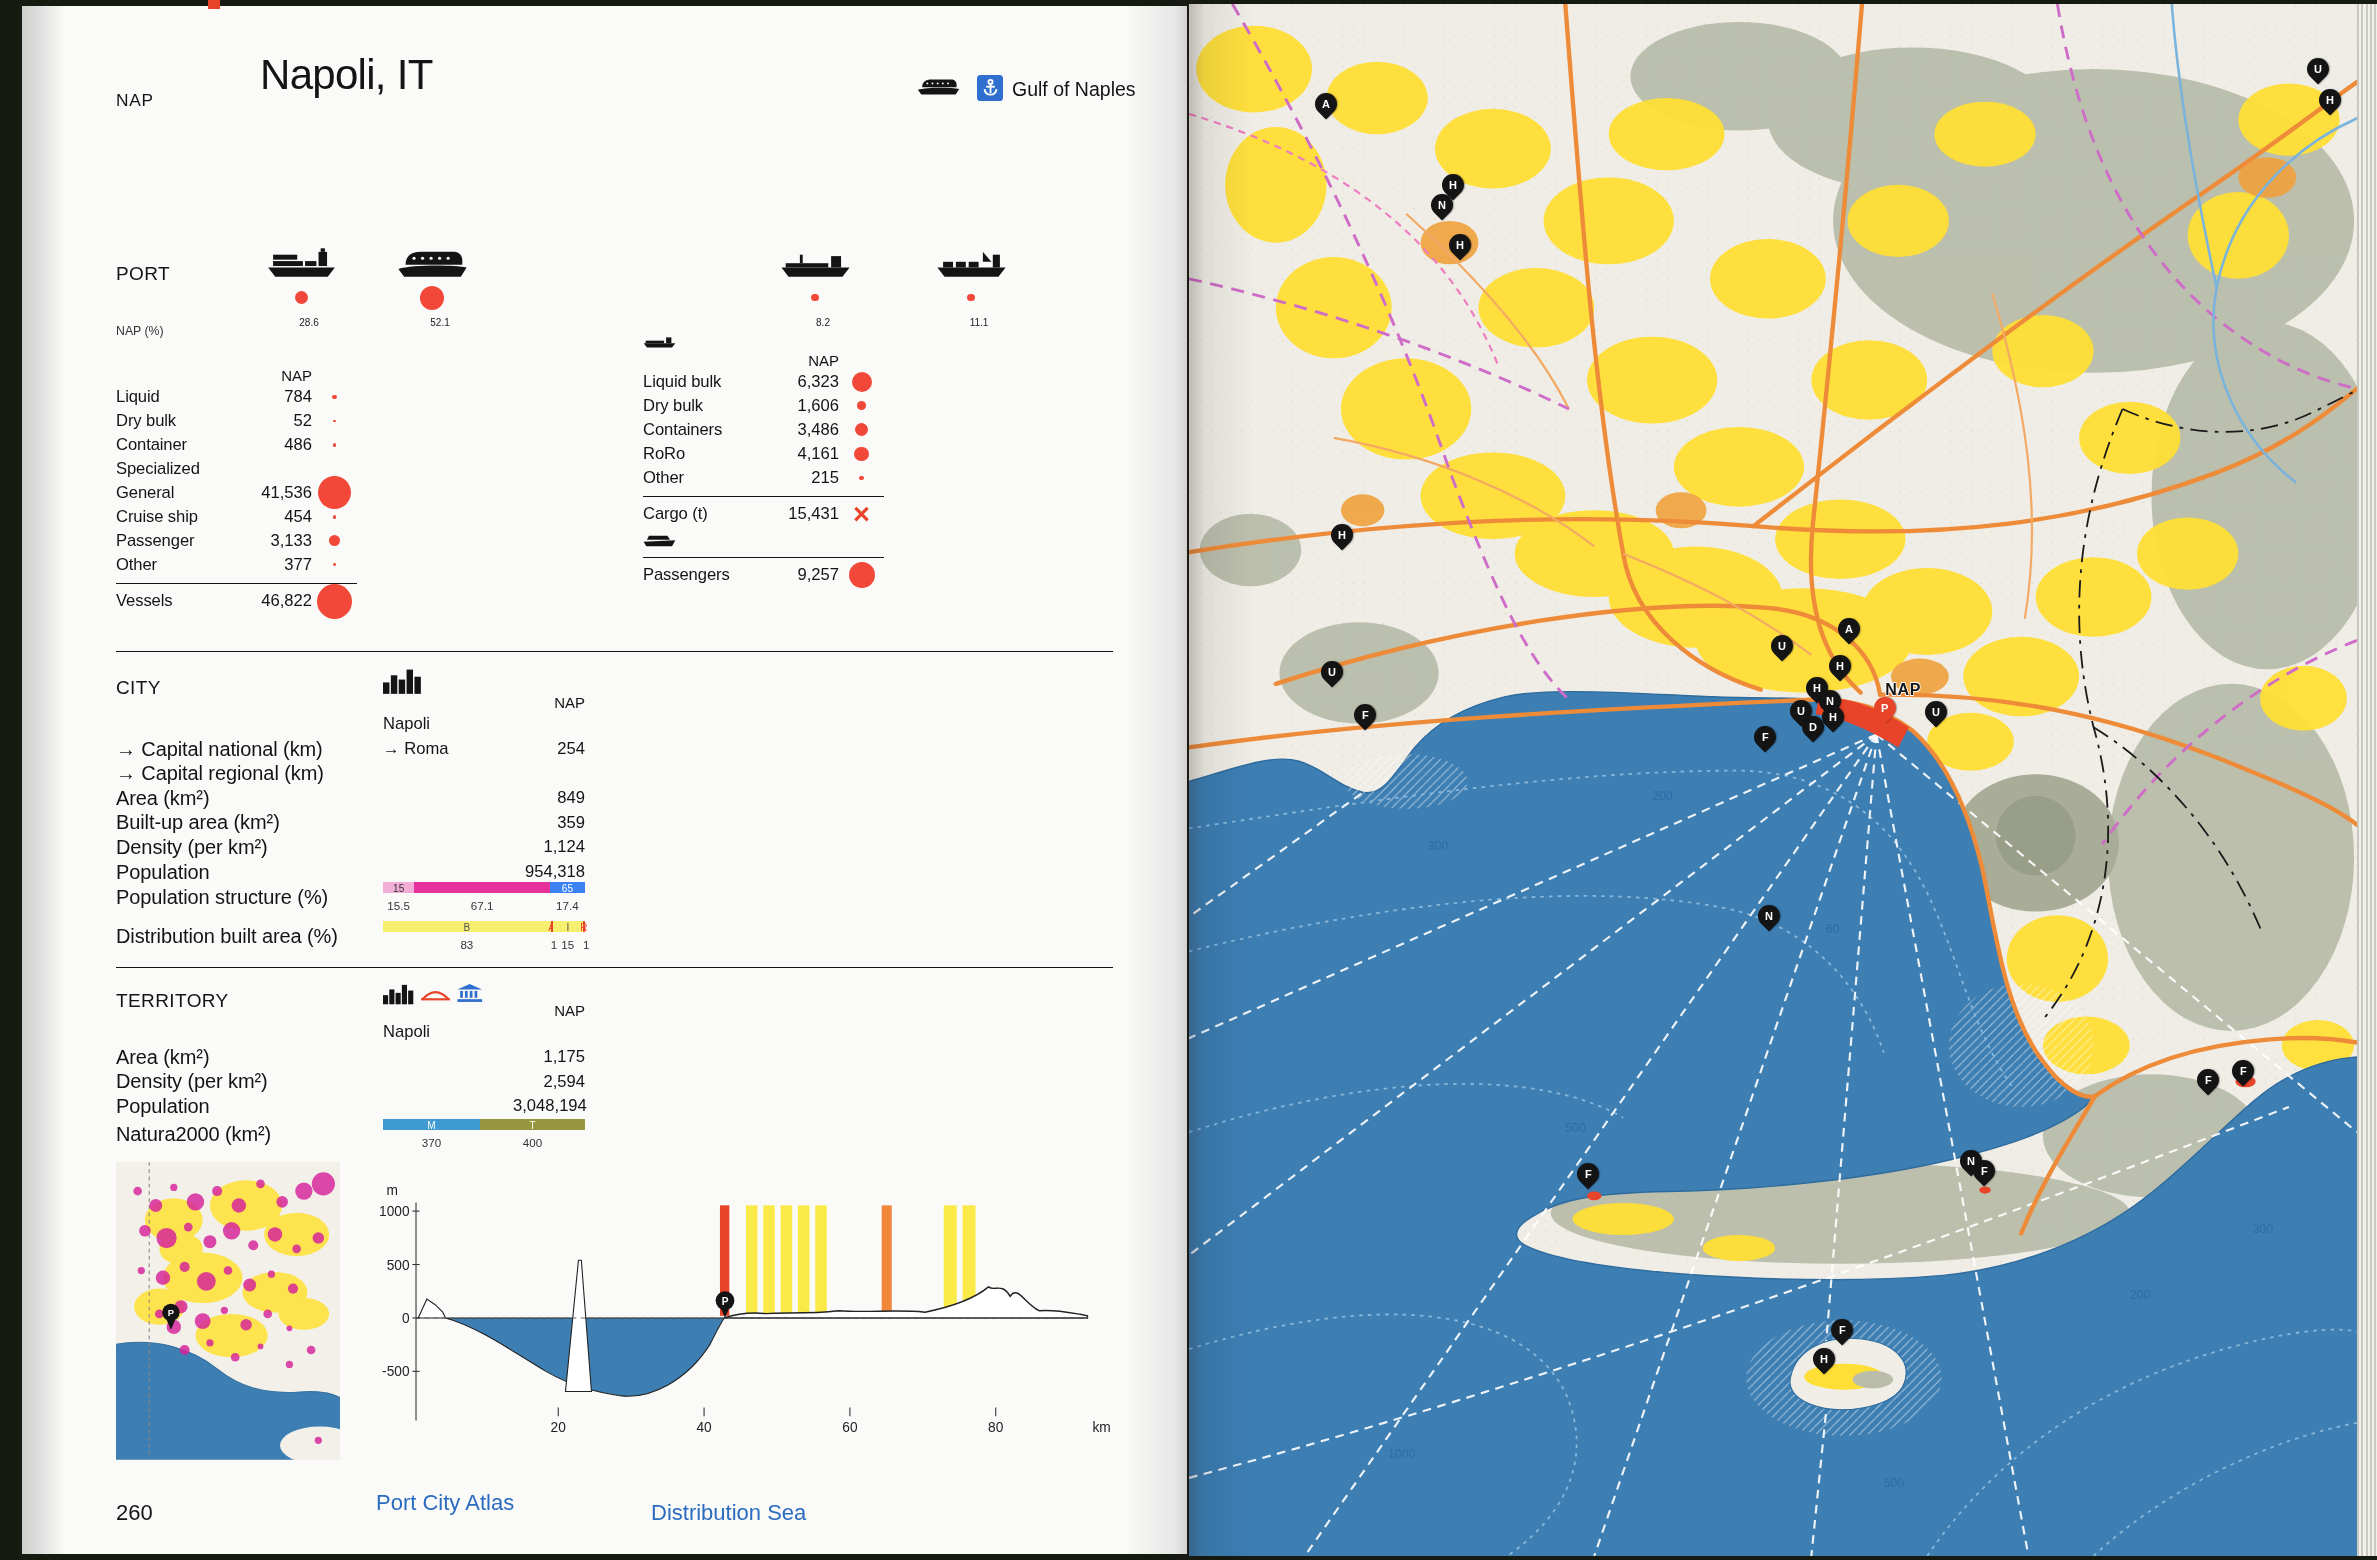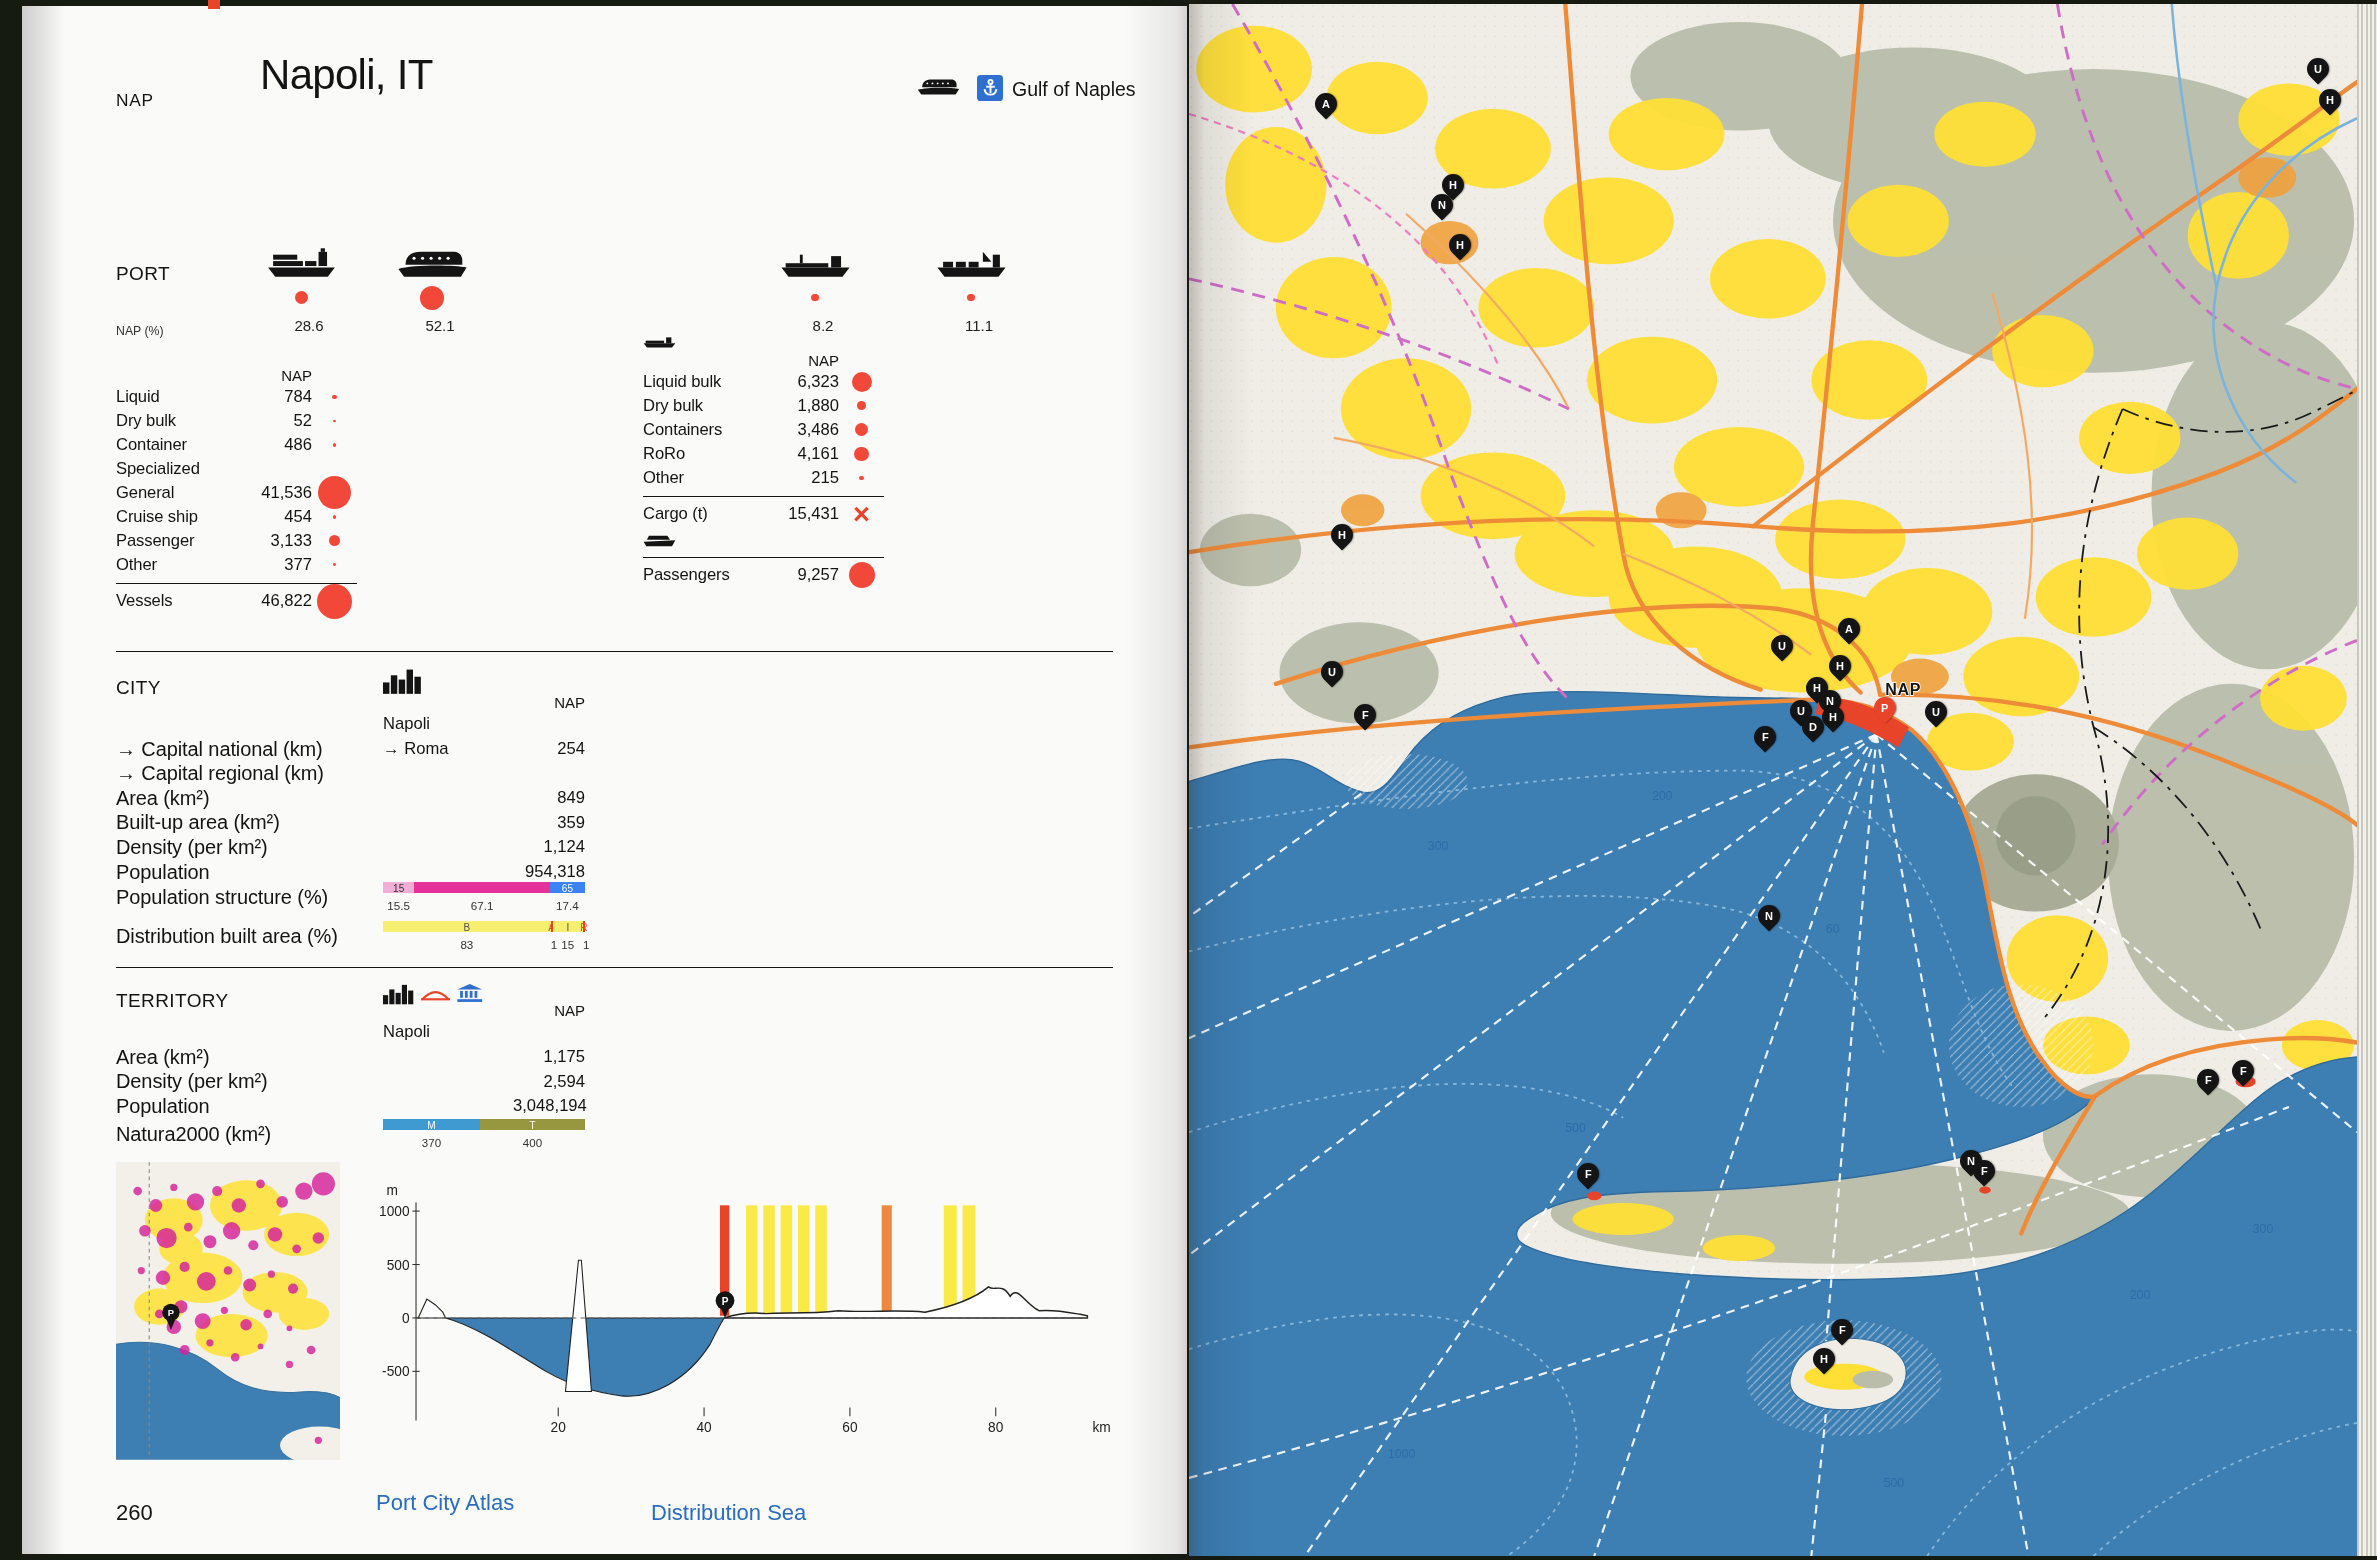--- a/index.html
+++ b/index.html
@@ -58,21 +58,21 @@
   .hbar .seg{position:relative;height:100%;}
   .hbar .mark{position:absolute;left:50%;top:50%;transform:translate(-50%,-50%);font-size:10px;white-space:nowrap;}
   .bar-vals{position:absolute;display:flex;width:202px;}
   .bar-vals span{font-size:11.6px;color:#333;text-align:center;overflow:visible;white-space:nowrap;}
 
   
   .ship-stat{position:absolute;top:240px;width:108px;display:flex;flex-direction:column;align-items:center;}
   .ship-ico{width:71px;height:33px;fill:#141414;}
   .ship-ico-sm{width:33px;height:16px;fill:#141414;}
   .dot-area{height:38px;display:flex;align-items:center;justify-content:center;}
-  .pct-lbl{font-size:15px;color:#222;margin-left:16px;}
+  .pct-lbl{font-size:10px;color:#222;margin-left:16px;}
 
   .anchor-box{position:absolute;width:26px;height:26px;background:#2f6fd0;border-radius:3.6px;display:flex;align-items:center;justify-content:center;}
 
   
   #map-pins{position:absolute;inset:0;z-index:6;}
   .pin{position:absolute;width:22px;height:22px;background:#141414;border-radius:50% 50% 50% 0;
        transform:rotate(-45deg);display:flex;align-items:center;justify-content:center;
        margin:-27.5px 0 0 -11px;box-shadow:0.7px 0.7px 1.4px rgba(0,0,0,.35);}
   .pin>span{transform:rotate(45deg);color:#fff;font-size:11px;font-weight:bold;}
   .pin.red{background:#e8442a;}
@@ -257,21 +257,21 @@
     <div id="cargo-rows">
         <div class="trow">
           <span class="tlabel">Liquid bulk</span>
           <span class="tval">6,323</span>
           <span class="tdotc">
             <span class="dot" style="width:20px;height:20px;"></span>
           </span>
         </div>
         <div class="trow">
           <span class="tlabel">Dry bulk</span>
-          <span class="tval">1,880</span>
+          <span class="tval">1,606</span>
           <span class="tdotc">
             <span class="dot" style="width:8.7px;height:8.7px;"></span>
           </span>
         </div>
         <div class="trow">
           <span class="tlabel">Containers</span>
           <span class="tval">3,486</span>
           <span class="tdotc">
             <span class="dot" style="width:13px;height:13px;"></span>
           </span>

